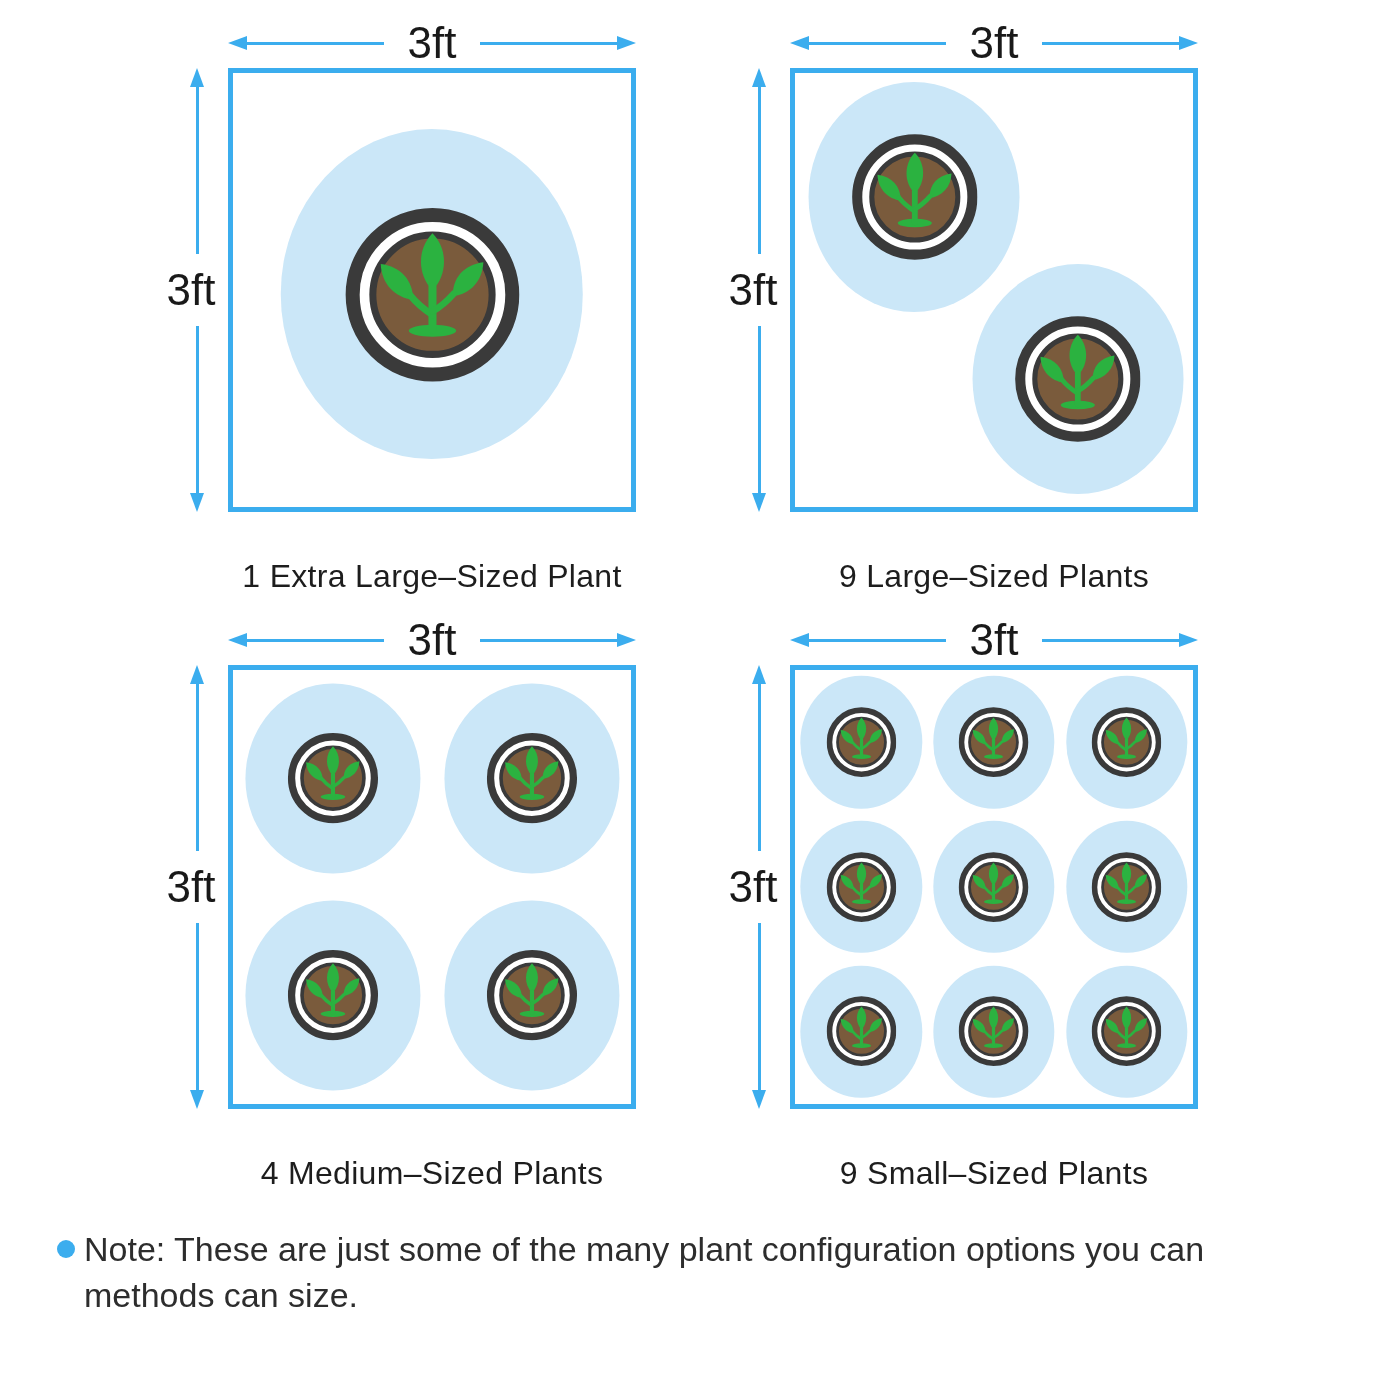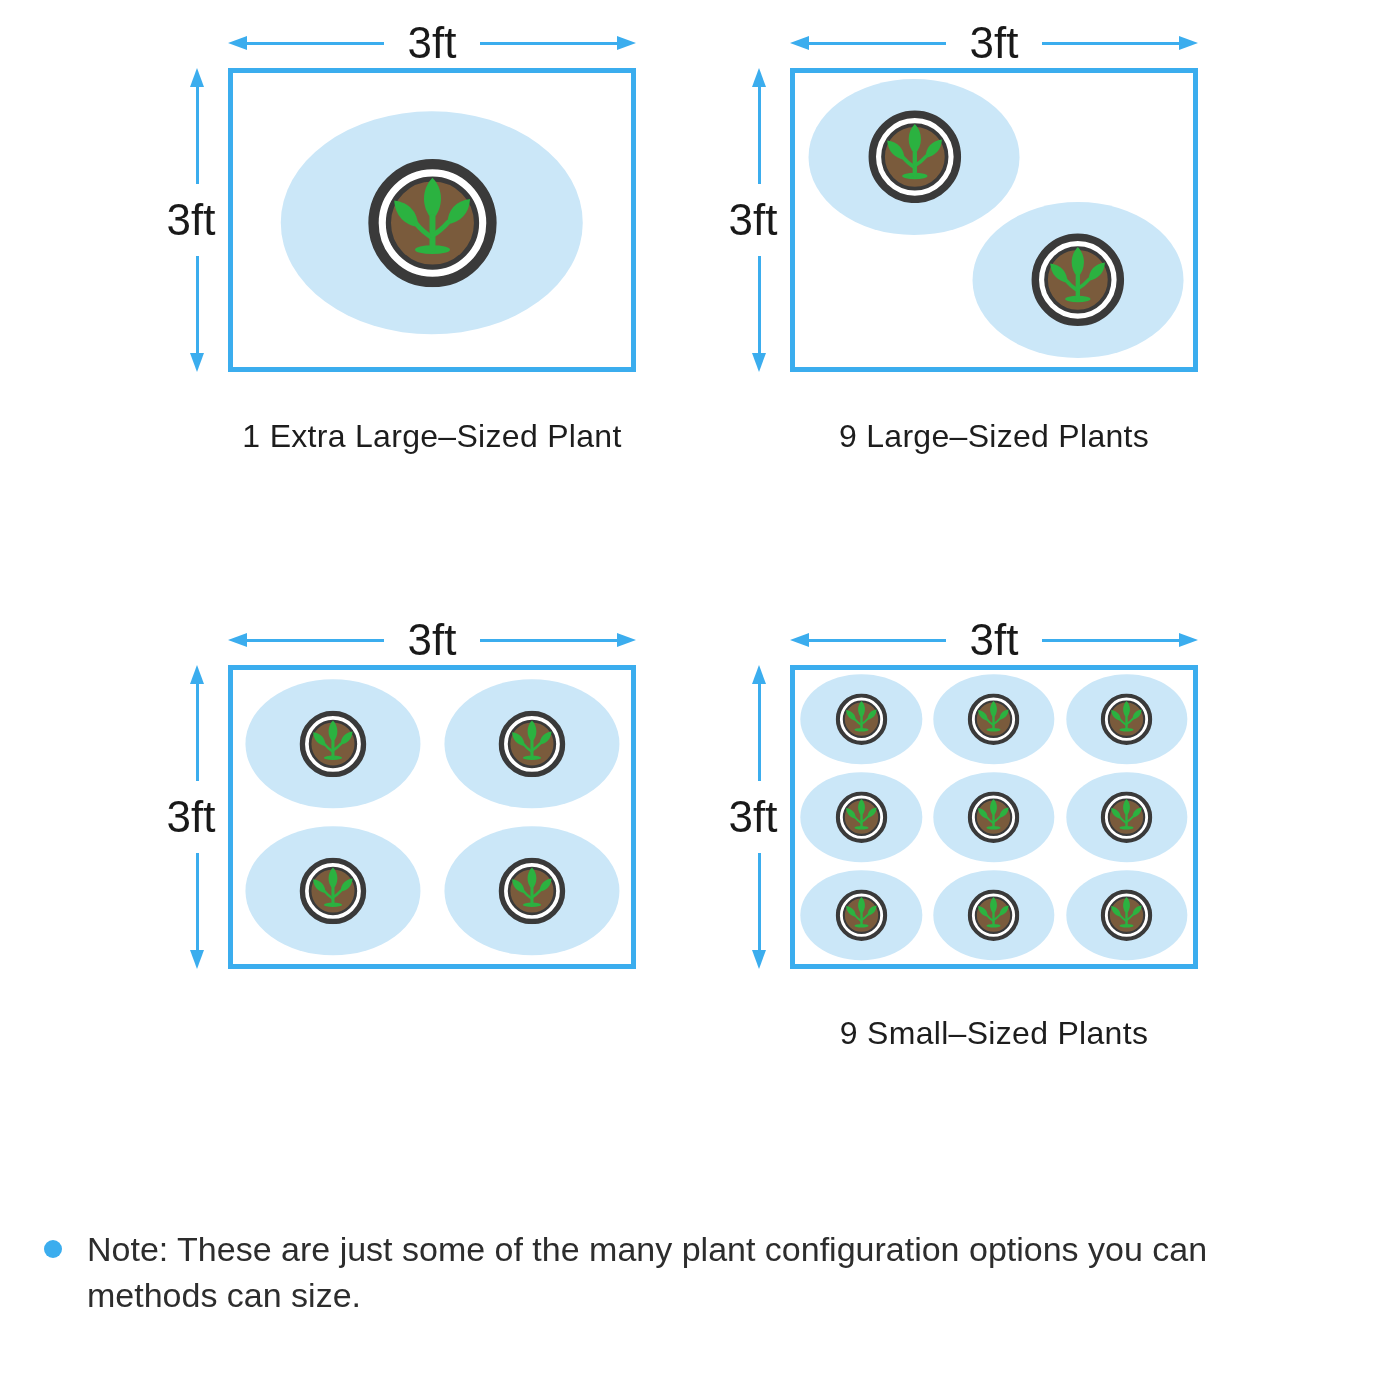--- a/index.html
+++ b/index.html
@@ -10,21 +10,21 @@
     --soil-brown:#7A5B3C;
     --leaf-green:#2BB240;
     --caption-text:#1D1D1D;
     --note-text:#2D2D2D;
   }
   html,body{margin:0;padding:0;background:#FFFFFF;}
   body{
     width:1400px;height:1400px;position:relative;overflow:hidden;
     font-family:"Liberation Sans", sans-serif;
   }
-  .panel{position:absolute;width:408px;height:304px;border-radius:26px;}
+  .panel{position:absolute;width:408px;height:444px;border-radius:26px;}
   .pos-0{left:228px;top:68px;}
   .pos-1{left:790px;top:68px;}
   .pos-2{left:228px;top:665px;}
   .pos-3{left:790px;top:665px;}
 
   .square{position:absolute;inset:0;border:5px solid var(--accent-blue);}
 
   .halo{
     position:absolute;border-radius:50%;
     background:var(--halo-blue);
@@ -46,21 +46,21 @@
   .tri-r{border-top:7px solid transparent;border-bottom:7px solid transparent;border-left:19px solid var(--accent-blue);}
   .tri-u{border-left:7px solid transparent;border-right:7px solid transparent;border-bottom:19px solid var(--accent-blue);}
   .tri-d{border-left:7px solid transparent;border-right:7px solid transparent;border-top:19px solid var(--accent-blue);}
 
   .caption{
     position:absolute;top:calc(100% + 46px);left:50%;transform:translateX(-50%);
     margin:0;font-size:32px;font-weight:500;letter-spacing:.3px;
     color:var(--caption-text);white-space:nowrap;
   }
 
-  .note{position:absolute;left:44px;top:1226px;display:flex;gap:16px;}
+  .note{position:absolute;left:57px;top:1226px;display:flex;}
   .bullet{flex:none;width:18px;height:18px;border-radius:50%;background:var(--accent-blue);margin:14px 9px 0 0;}
   .note-text{font-size:34px;line-height:46px;color:var(--note-text);}
 
   .defs{position:absolute;width:0;height:0;overflow:hidden;}
 </style>
 </head>
 <body>
 
 <svg class="defs" aria-hidden="true">
   <symbol id="pot-symbol" viewBox="0 0 100 100">
@@ -165,20 +165,21 @@
         <svg viewBox="0 0 100 100" style="width:52%;height:52%">
           <use href="#pot-symbol"></use>
         </svg>
       </div>
       <div class="halo" style="left: 75%; top: 75%; width: 44%; height: 44%;">
         <svg viewBox="0 0 100 100" style="width:52%;height:52%">
           <use href="#pot-symbol"></use>
         </svg>
       </div>
     </div>
+  <h2 class="caption">4 Medium–Sized Plants</h2>
 </section>
 
 <section class="panel pos-3">
   <div class="h-arrow">
     <span class="tri tri-l"></span>
     <span class="hline"></span>
     <span class="dim">3ft</span>
     <span class="hline"></span>
     <span class="tri tri-r"></span>
   </div>

